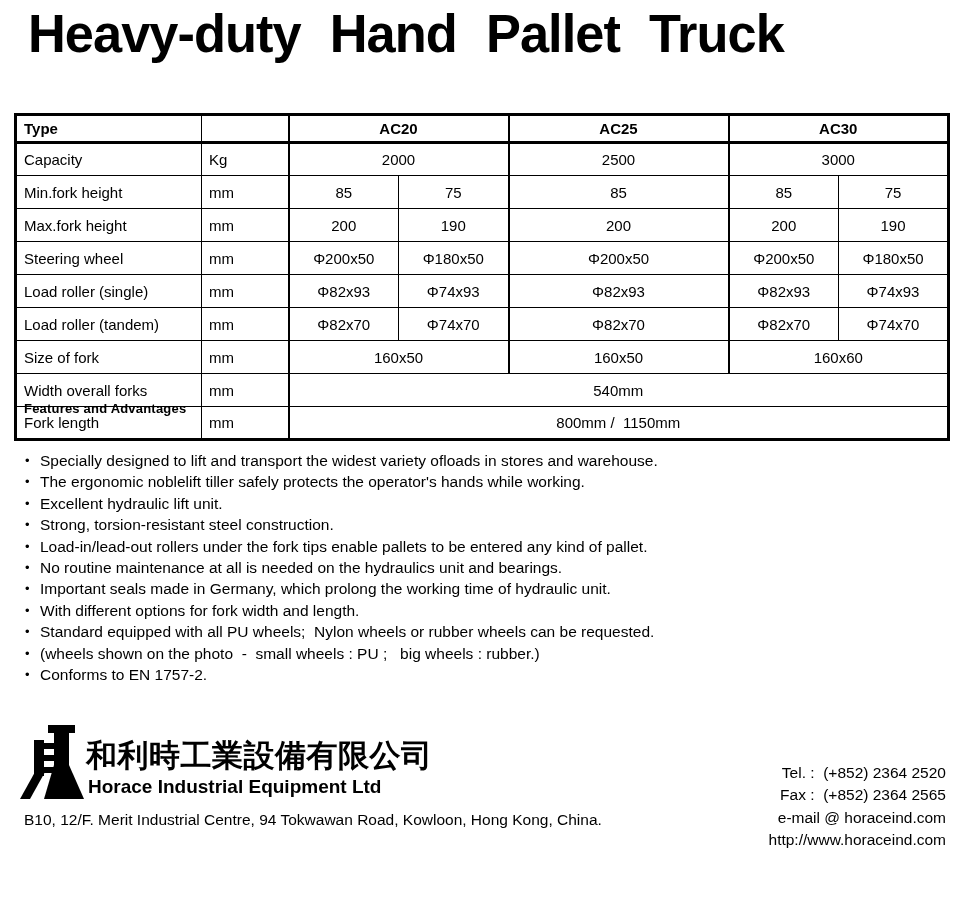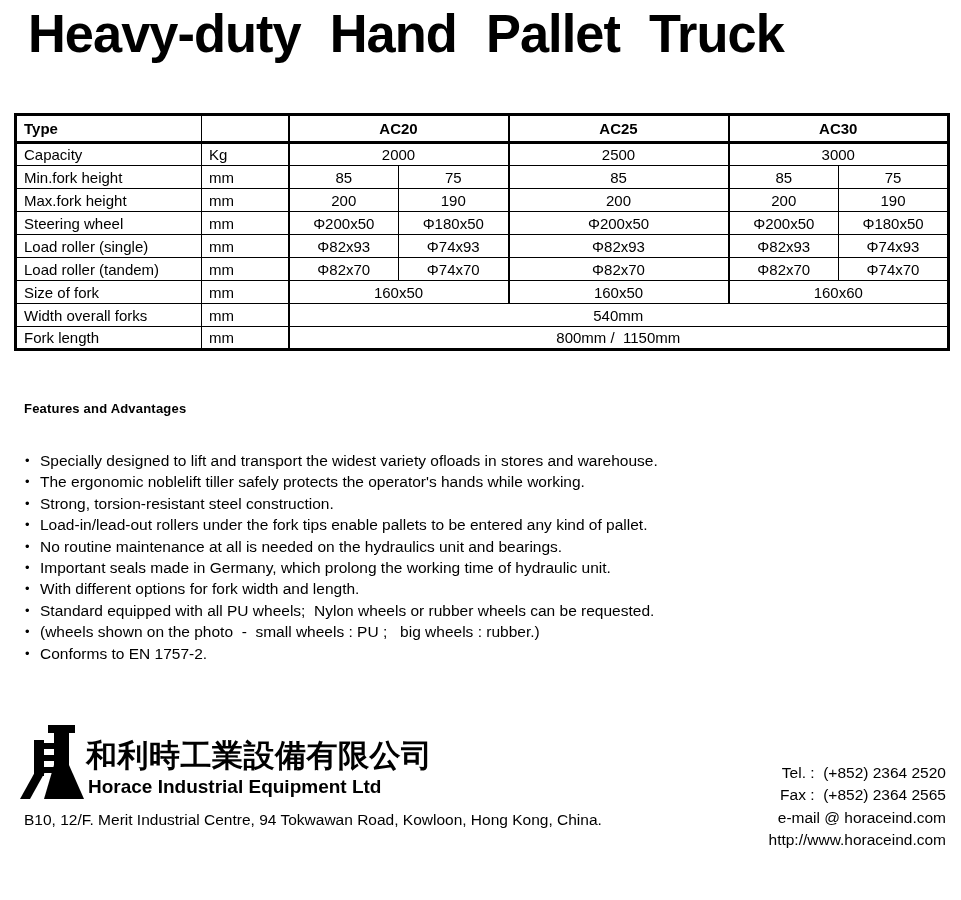--- a/index.html
+++ b/index.html
@@ -25,21 +25,21 @@
   table.spec {
     position: absolute; top: 113px; left: 14px;
     width: 933px;
     border-collapse: collapse;
     table-layout: fixed;
     font-size: 15px;
     border-radius: 31px;
   }
   table.spec td, table.spec th {
     border: 1px solid #000;
-    height: 23px;
+    height: 33px;
     padding: 0 4px;
     text-align: center;
     vertical-align: middle;
     white-space: pre;
     overflow: hidden;
     font-weight: normal;
   }
   table.spec tr.hdr td, table.spec tr.hdr th { height: 28px; border-bottom: 3px solid #000; }
   table.spec th.model { font-weight: bold; }
   table.spec td.lbl, table.spec th.lbl { text-align: left; padding-left: 7px; }
@@ -196,20 +196,21 @@
       <td class="sep" colspan="5">800mm /  1150mm</td>
     </tr>
   </tbody>
 </table>
 
 <h2 class="features-heading">Features and Advantages</h2>
 
 <ul class="features">
   <li>Specially designed to lift and transport the widest variety ofloads in stores and warehouse.</li>
   <li>The ergonomic noblelift tiller safely protects the operator's hands while working.</li>
+  <li>Excellent hydraulic lift unit.</li>
   <li>Strong, torsion-resistant steel construction.</li>
   <li>Load-in/lead-out rollers under the fork tips enable pallets to be entered any kind of pallet.</li>
   <li>No routine maintenance at all is needed on the hydraulics unit and bearings.</li>
   <li>Important seals made in Germany, which prolong the working time of hydraulic unit.</li>
   <li>With different options for fork width and length.</li>
   <li>Standard equipped with all PU wheels;  Nylon wheels or rubber wheels can be requested.</li>
   <li>(wheels shown on the photo  -  small wheels : PU ;   big wheels : rubber.)</li>
   <li>Conforms to EN 1757-2.</li>
 </ul>
 

